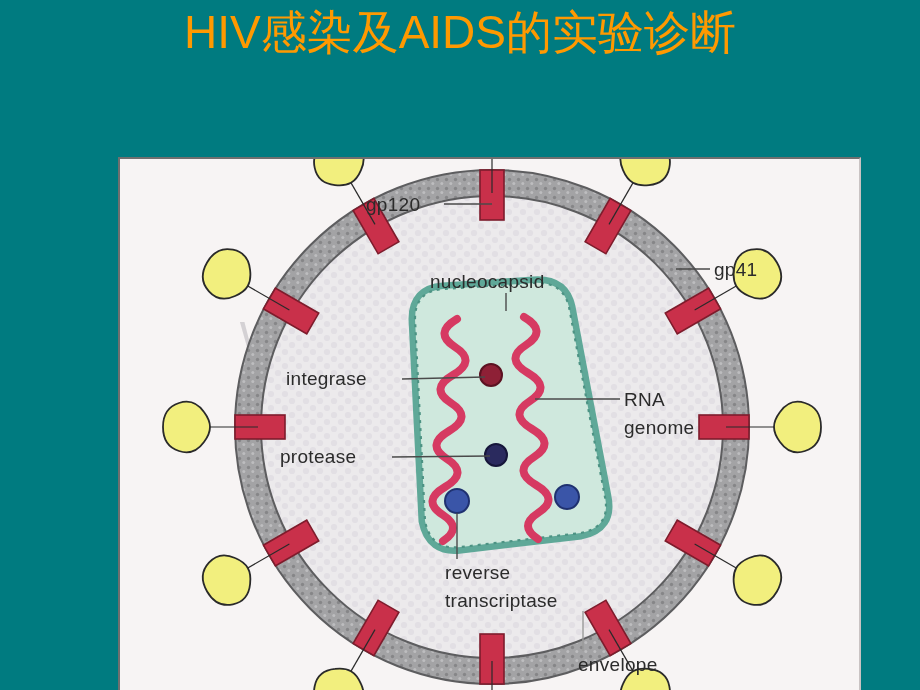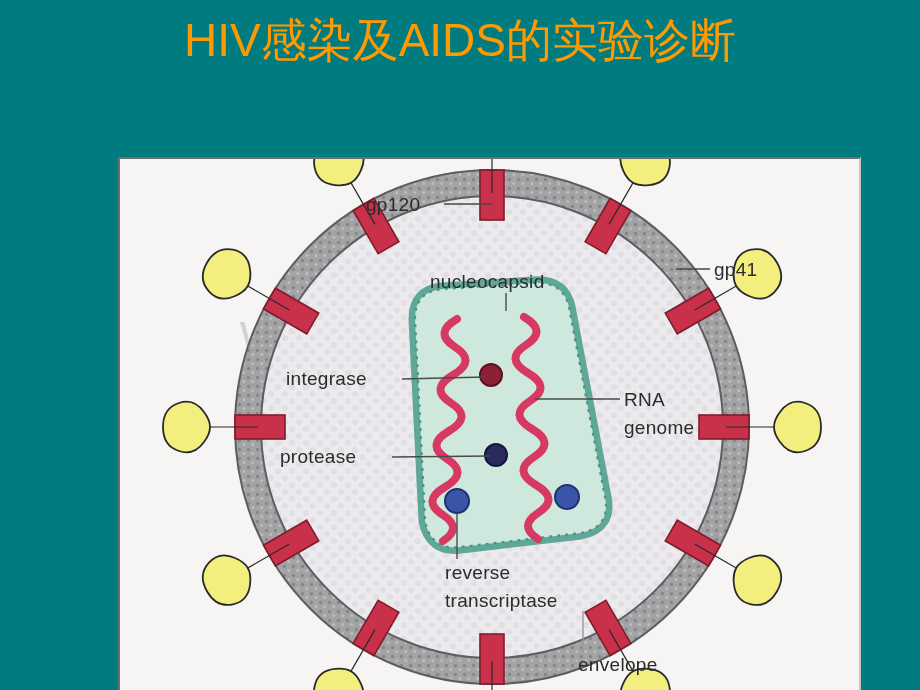--- a/index.html
+++ b/index.html
@@ -15,21 +15,21 @@
   }
   #slide {
     position: relative;
     width: 920px;
     height: 690px;
     background: #007b80;
   }
   #title {
     position: absolute;
     left: 60px;
-    top: 10px;
+    top: 2px;
     width: 800px;
     text-align: center;
     color: #ff9900;
     font-size: 46px;
     line-height: 60px;
     font-family: "Liberation Sans", sans-serif;
     letter-spacing: 0px;
     white-space: normal;
   }
   #figure-frame {

